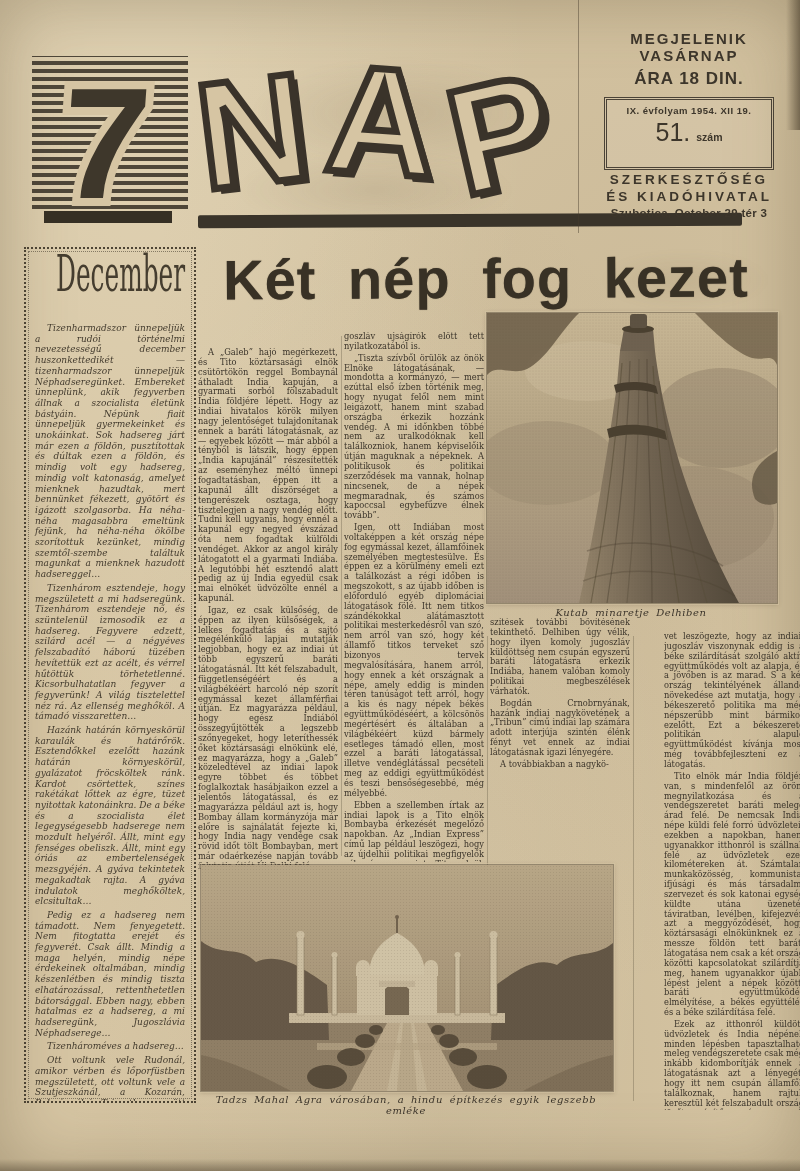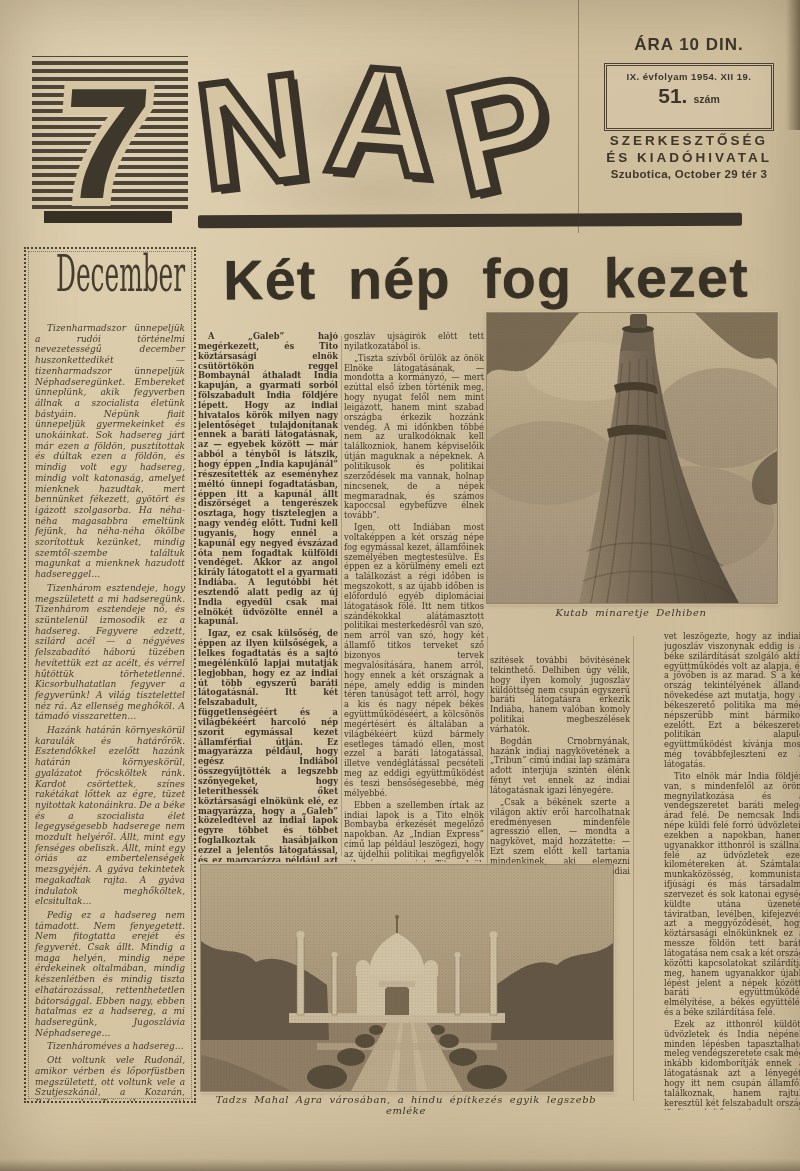--- a/index.html
+++ b/index.html
@@ -19,40 +19,40 @@
   .seven-logo{left:30px;top:52px;width:162px;height:172px;}
   .nap-logo{left:186px;top:42px;width:392px;height:168px;}
   .long-bar{left:198px;top:214px;width:544px;height:13px;background:#3a342a;border-radius:2px;transform:rotate(-.25deg);}
   .vrule{left:578px;top:0;width:1px;height:233px;background:rgba(70,60,44,.45);}
   .mast-info{left:582px;top:30px;width:214px;text-align:center;font-family:"Liberation Sans", sans-serif;color:#3d362b;}
   .pub-day{font-size:15px;font-weight:bold;letter-spacing:2px;}
   .price{font-size:17px;font-weight:bold;letter-spacing:1px;margin-top:5px;}
   .issue-box{width:156px;margin:8px auto 0;border:3px double #4a4236;padding:5px 4px 20px;background:rgba(255,250,235,.10);}
   .vol{font-size:9.5px;font-weight:bold;letter-spacing:.5px;}
   .num-line{margin-top:2px;}
-  .num{font-size:21px;font-weight:bold;}
+  .num{font-size:25px;font-weight:normal;}
   .szam{font-size:10.5px;font-weight:bold;margin-left:6px;}
   .office{font-size:13.5px;font-weight:bold;letter-spacing:3px;margin-top:2px;}
   .office:first-of-type{margin-top:9px;}
   .address{font-size:11.5px;font-weight:bold;margin-top:3px;letter-spacing:.3px;}
   
   .editorial{left:24px;top:247px;width:172px;height:856px;border:2px dotted rgba(62,54,40,.9);padding:6px 9px;box-sizing:border-box;overflow:hidden;}
   .editorial::before{content:"";position:absolute;inset:2px;border:1px dotted rgba(62,54,40,.55);pointer-events:none;}
   .ed-title-wrap{height:62px;text-align:center;overflow:visible;}
   .ed-title{display:inline-block;font-family:"DejaVu Serif", serif;font-size:31px;letter-spacing:0;transform:scale(.8,1.62);transform-origin:50% 18px;white-space:nowrap;color:#453d2f;}
   .ed-body{margin-top:6px;}
   .ed-body p{margin:0 0 3px;font-style:italic;font-size:9px;line-height:10.7px;text-align:justify;text-indent:12px;color:#423a2d;}
   
   .headline{left:196px;top:238px;width:580px;height:86px;margin:0;font-family:"Liberation Sans", sans-serif;font-size:56px;font-weight:bold;color:#383125;text-align:center;line-height:82px;letter-spacing:1px;word-spacing:15px;transform:rotate(-.3deg);text-shadow:0 0 1px rgba(56,49,37,.6);}
   .col{overflow:hidden;}
   .col p{margin:0 0 2px;font-size:8.3px;line-height:9.85px;text-align:justify;text-indent:10px;color:#3b342a;}
   .col p.cont{text-indent:0;}
-  .c1{left:198px;top:332px;width:140px;height:530px;font-weight:bold;}
+  .c1{left:198px;top:348px;width:140px;height:530px;}
   .c2{left:344px;top:332px;width:140px;height:530px;}
-  .c3{left:490px;top:656px;width:140px;height:276px;}
+  .c3{left:490px;top:618px;width:140px;height:276px;}
   .c4{left:636px;top:632px;width:140px;height:478px;margin-left:28px;}
   .rule{width:1px;background:rgba(70,60,44,.28);}
   .r1{left:341px;top:336px;height:520px;}
   .r2{left:487px;top:636px;height:230px;}
   .r3{left:633px;top:636px;height:465px;}
   
   figure{margin:0;}
   .photo{border:1px solid rgba(60,50,38,.4);box-shadow:0 0 0 1px rgba(214,197,163,.6), 0 1px 4px rgba(80,65,42,.25);}
   .kutab{left:486px;top:312px;width:290px;height:290px;}
   .taj{left:200px;top:864px;width:412px;height:226px;}
@@ -100,21 +100,22 @@
         <text x="140" y="132" transform="rotate(4 200 90)" fill="#d6c5a3" stroke="#3a332a" stroke-width="7">A</text>
         <text x="266" y="146" transform="rotate(-13 310 100)" fill="#d6c5a3" stroke="#3a332a" stroke-width="7">P</text>
       </g>
     </svg>
   </div>
 
   <div class="abs long-bar"></div>
   <div class="abs vrule"></div>
 
   <div class="abs mast-info">
-    <div class="price">ÁRA 10 DIN.</div>
+    <div class="pub-day">MEGJELENIK VASÁRNAP</div>
+    <div class="price">ÁRA 18 DIN.</div>
     <div class="issue-box">
       <div class="vol">IX. évfolyam 1954. XII 19.</div>
       <div class="num-line">
         <span class="num">51.</span><span class="szam">szám</span>
       </div>
     </div>
     <div class="office">SZERKESZTŐSÉG</div>
     <div class="office">ÉS KIADÓHIVATAL</div>
     <div class="address">Szubotica, October 29 tér 3</div>
   </div>
@@ -142,21 +143,20 @@
     </div>
   <div class="abs col c2">
       <p class="cont">goszláv ujságírók előtt tett nyilatkozatából is.</p>
       <p class="">„Tiszta szívből örülök az önök Elnöke látogatásának, — mondotta a kormányzó, — mert ezúttal első ízben történik meg, hogy nyugat felől nem mint leigázott, hanem mint szabad országba érkezik hozzánk vendég. A mi időnkben többé nem az uralkodóknak kell találkozniok, hanem képviselőik útján maguknak a népeknek. A politikusok és politikai szerződések ma vannak, holnap nincsenek, de a népek megmaradnak, és számos kapoccsal egybefűzve élnek tovább”.</p>
       <p class="">Igen, ott Indiában most voltaképpen a két ország népe fog egymással kezet, államfőinek személyében megtestesülve. És éppen ez a körülmény emeli ezt a találkozást a régi időben is megszokott, s az újabb időben is előforduló egyéb diplomáciai látogatások fölé. Itt nem titkos szándékokkal alátámasztott politikai mesterkedésről van szó, nem arról van szó, hogy két államfő titkos terveket sző bizonyos tervek megvalósítására, hanem arról, hogy ennek a két országnak a népe, amely eddig is minden téren tanúságot tett arról, hogy a kis és nagy népek békés együttműködéséért, a kölcsönös megértésért és általában a világbékéért küzd bármely esetleges támadó ellen, most ezzel a baráti látogatással, illetve vendéglátással pecsételi meg az eddigi együttműködést és teszi bensőségesebbé, még mélyebbé.</p>
       <p class="">Ebben a szellemben írtak az indiai lapok is a Tito elnök Bombayba érkezését megelőző napokban. Az „Indian Express” című lap például leszögezi, hogy az újdelhii politikai megfigyelők véleménye szerint Tito elnök látogatása voltaképpen a kapitalista és kommunista államok közötti békés együttműködés szélesebb alapokra helyezése érdekében tett nemzetközi erőfe-</p>
     </div>
   <div class="abs col c3">
       <p class="cont">szítések további bővítésének tekinthető. Delhiben úgy vélik, hogy ilyen komoly jugoszláv küldöttség nem csupán egyszerű baráti látogatásra érkezik Indiába, hanem valóban komoly politikai megbeszélések várhatók.</p>
       <p class="">Bogdán Crnobrnyának, hazánk indiai nagykövetének a „Tribun” című indiai lap számára adott interjúja szintén élénk fényt vet ennek az indiai látogatásnak igazi lényegére.</p>
-      <p class="">„Csak a békének szerte a világon aktív erői harcolhatnak eredményesen mindenféle agresszió ellen, — mondta a nagykövet, majd hozzátette: — Ezt szem előtt kell tartania mindenkinek, aki elemezni kívánja Tito elnök indiai látogatását.”</p>
       <p class="">A továbbiakban a nagykö-</p>
     </div>
   <div class="abs col c4">
       <p class="cont">vet leszögezte, hogy az indiai-jugoszláv viszonynak eddig is a béke szilárdítását szolgáló aktív együttműködés volt az alapja, és a jövőben is az marad. S a két ország tekintélyének állandó növekedése azt mutatja, hogy a békeszerető politika ma még népszerűbb mint bármikor ezelőtt. Ezt a békeszerető politikán alapuló együttműködést kívánja most még továbbfejleszteni ez a látogatás.</p>
       <p class="">Tito elnök már India földjén van, s mindenfelől az öröm megnyilatkozása és a vendégszeretet baráti melege árad felé. De nemcsak India népe küldi felé forró üdvözleteit ezekben a napokban, hanem ugyanakkor itthonról is szállnak felé az üdvözletek ezer kilométereken át. Számtalan munkaközösség, kommunista, ifjúsági és más társadalmi szervezet és sok katonai egység küldte utána üzenetét táviratban, levélben, kifejezvén azt a meggyőződését, hogy köztársasági elnökünknek ez a messze földön tett baráti látogatása nem csak a két ország közötti kapcsolatokat szilárdítja meg, hanem ugyanakkor újabb lépést jelent a népek közötti baráti együttműködés elmélyítése, a békés együttélés és a béke szilárdítása felé.</p>
       <p class="">Ezek az itthonról küldött üdvözletek és India népének minden lépésben tapasztalható meleg vendégszeretete csak még inkább kidomborítják ennek a látogatásnak azt a lényegét, hogy itt nem csupán államfők találkoznak, hanem rajtuk keresztül két felszabadult ország jövőt építő népe szorít egymással kezet.</p>
     </div>
 
   <div class="abs rule r1"></div>
   <div class="abs rule r2"></div>

